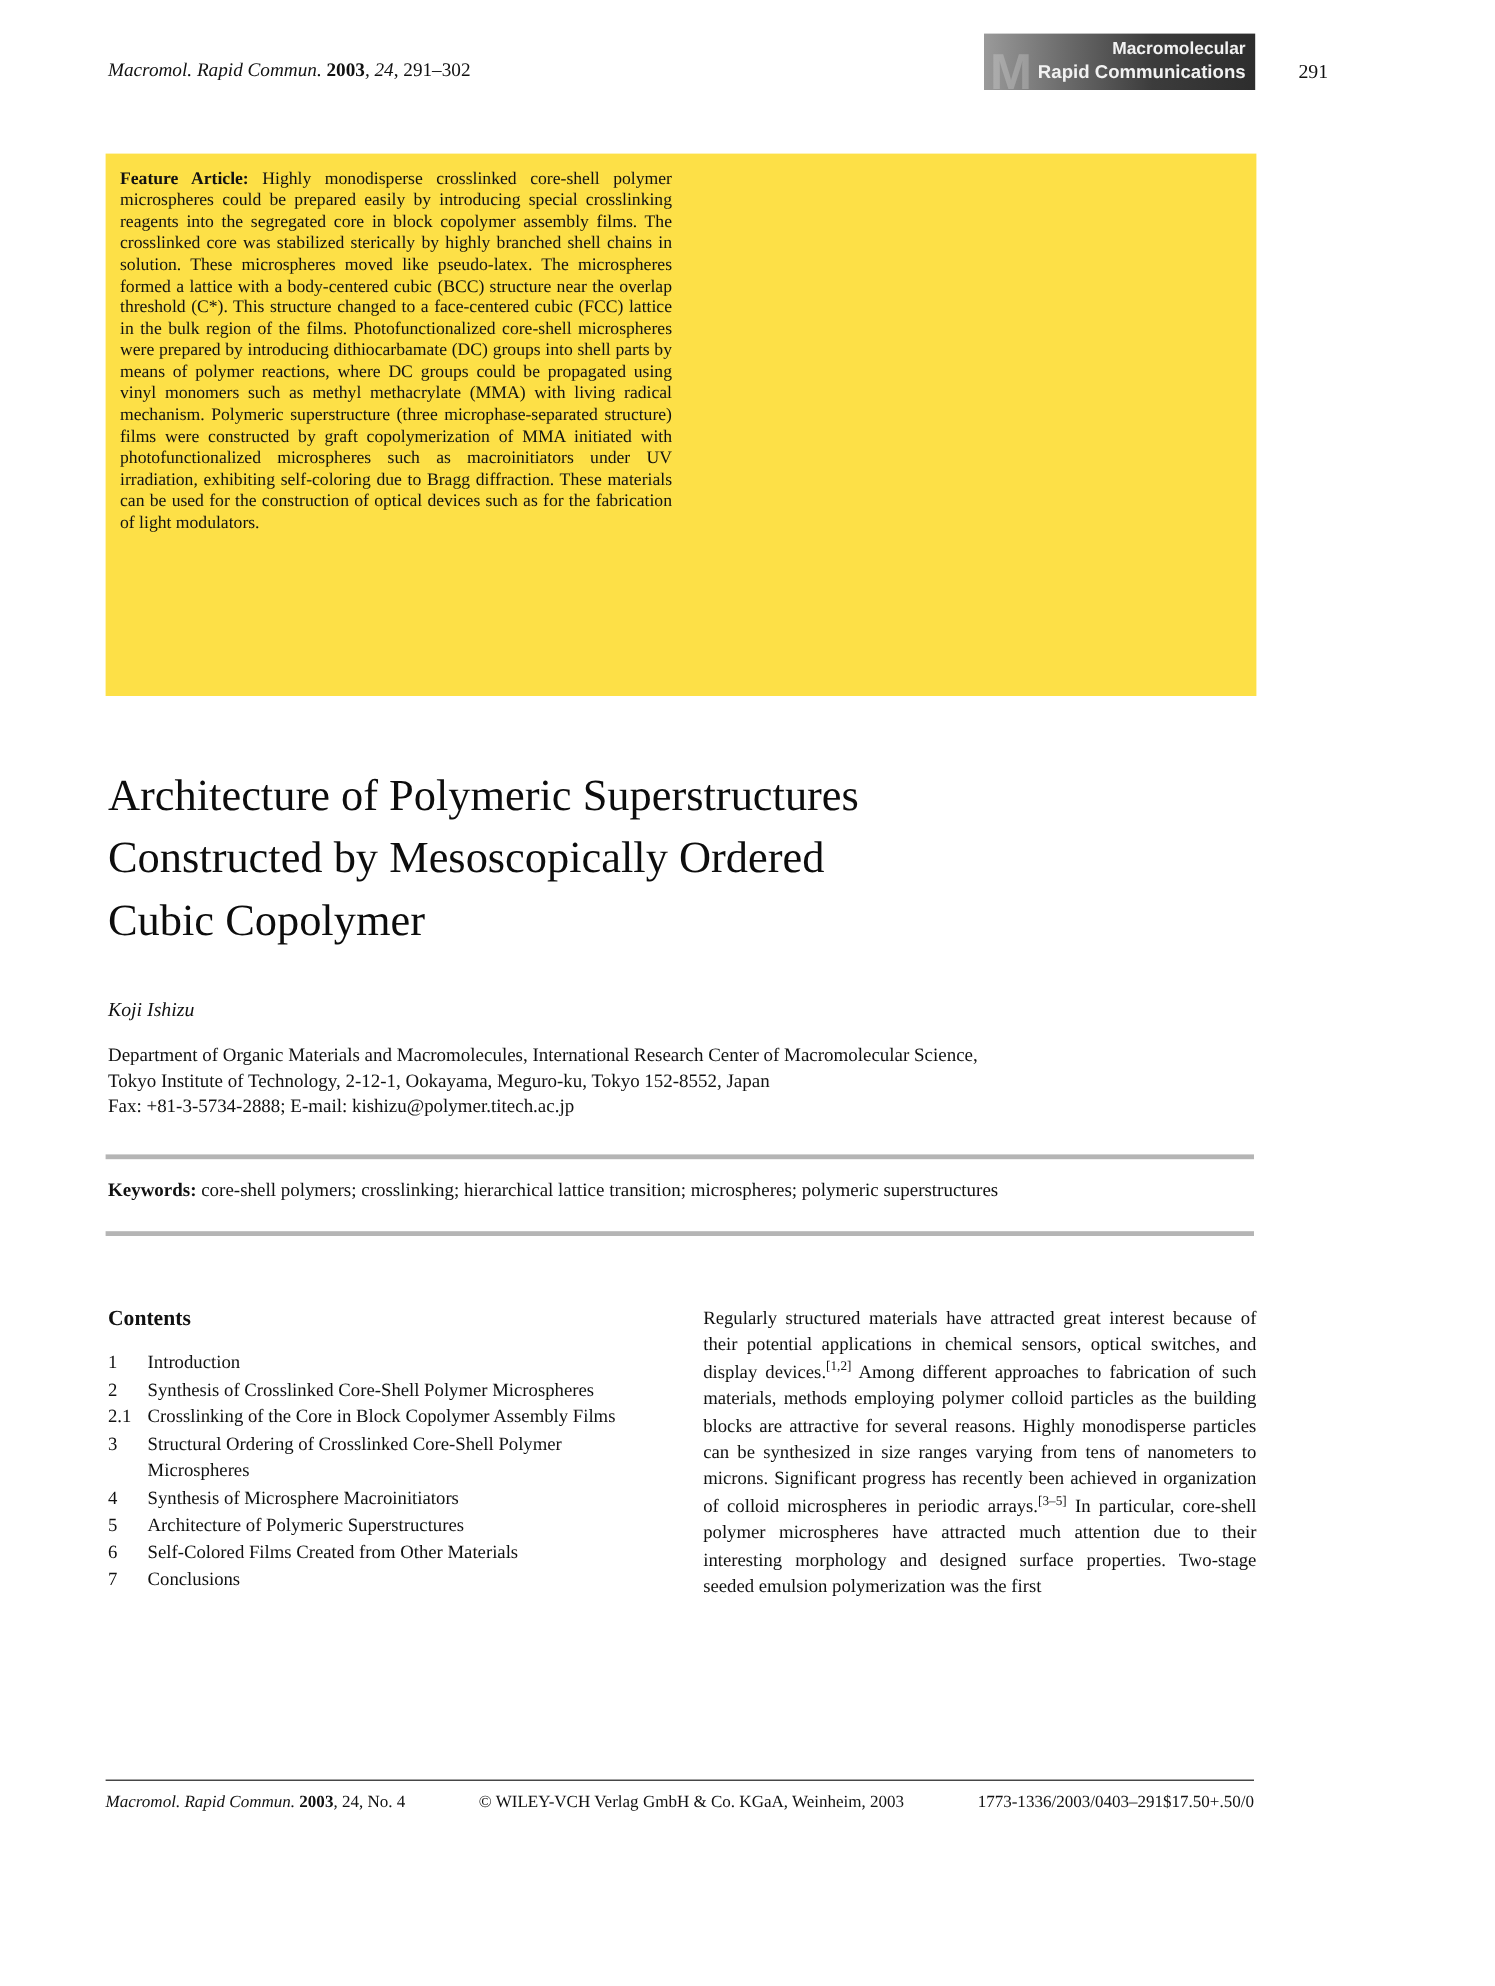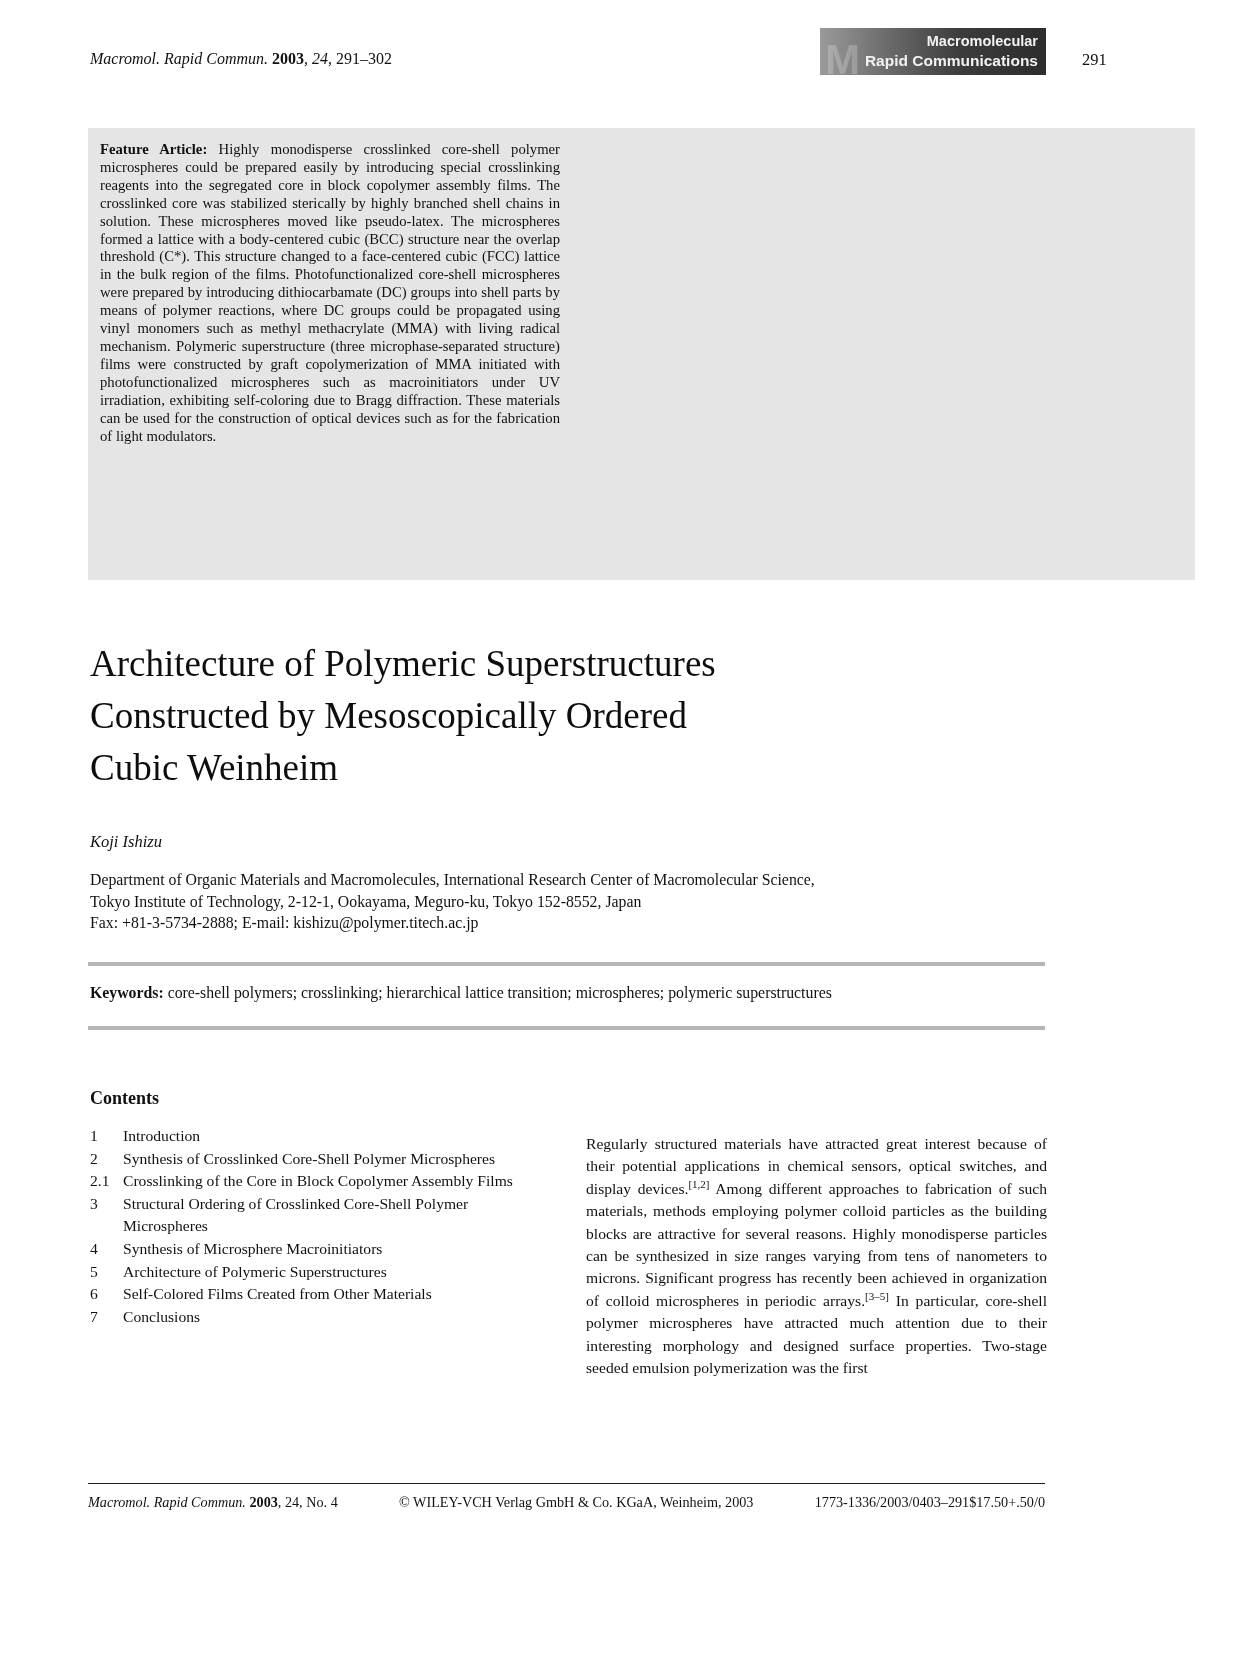--- a/index.html
+++ b/index.html
@@ -43,22 +43,22 @@
   .logo-l1 { font-size:14.5px; line-height:19px; }
   .logo-l2 { font-size:15.5px; line-height:20px; }
   .page-number {
     position:absolute; left:1082px; top:50px;
     font-size:16.5px;
   }
 
   
   .abstract-box {
     position:absolute; left:88px; top:128px;
-    width:1107px; min-height:452px;
-    background:#e5e5e5;
+    width:959px; min-height:452px;
+    background:#fde047;
     display:flex;
     padding:13px 12px 14px 12px;
     gap:25px;
   }
   .abstract-text {
     flex:0 0 460px;
     font-size:14.7px; line-height:17.9px;
     text-align:justify;
   }
   .abstract-text b { font-weight:bold; }
@@ -135,21 +135,20 @@
   .col-right { flex:1; }
   .section-heading {
     font-size:18px; font-weight:bold; margin-bottom:16px;
   }
   .toc-item { display:flex; font-size:15.6px; line-height:22.6px; }
   .toc-num { flex:0 0 33px; }
   .toc-text { flex:1; }
   .intro-paragraph {
     font-size:15.6px; line-height:22.4px;
     text-align:justify;
-    margin-top:45px;
   }
   .intro-paragraph sup { font-size:11px; line-height:0; }
 
   
   .footer-rule {
     position:absolute; left:88px; top:1483px;
     width:957px; height:1px; background:#1a1a1a;
   }
   .footer {
     position:absolute; left:88px; top:1494px;
@@ -176,21 +175,21 @@
 
   <div class="page-number">291</div>
 
   <div class="abstract-box">
     <div class="abstract-text"><b>Feature Article:</b><span> Highly monodisperse crosslinked core-shell polymer microspheres could be prepared easily by introducing special crosslinking reagents into the segregated core in block copolymer assembly films. The crosslinked core was stabilized sterically by highly branched shell chains in solution. These microspheres moved like pseudo-latex. The microspheres formed a lattice with a body-centered cubic (BCC) structure near the overlap threshold (C*). This structure changed to a face-centered cubic (FCC) lattice in the bulk region of the films. Photofunctionalized core-shell microspheres were prepared by introducing dithiocarbamate (DC) groups into shell parts by means of polymer reactions, where DC groups could be propagated using vinyl monomers such as methyl methacrylate (MMA) with living radical mechanism. Polymeric superstructure (three microphase-separated structure) films were constructed by graft copolymerization of MMA initiated with photofunctionalized microspheres such as macroinitiators under UV irradiation, exhibiting self-coloring due to Bragg diffraction. These materials can be used for the construction of optical devices such as for the fabrication of light modulators.</span></div>
   </div>
 
   <h1 class="article-title">
     <div>Architecture of Polymeric Superstructures</div>
     <div>Constructed by Mesoscopically Ordered</div>
-    <div>Cubic Weinheim</div>
+    <div>Cubic Copolymer</div>
   </h1>
 
   <div class="author-name">Koji Ishizu</div>
 
   <div class="affiliation">
     <div>Department of Organic Materials and Macromolecules, International Research Center of Macromolecular Science,</div>
     <div>Tokyo Institute of Technology, 2-12-1, Ookayama, Meguro-ku, Tokyo 152-8552, Japan</div>
     <div>Fax: +81-3-5734-2888; E-mail: kishizu@polymer.titech.ac.jp</div>
   </div>
 

